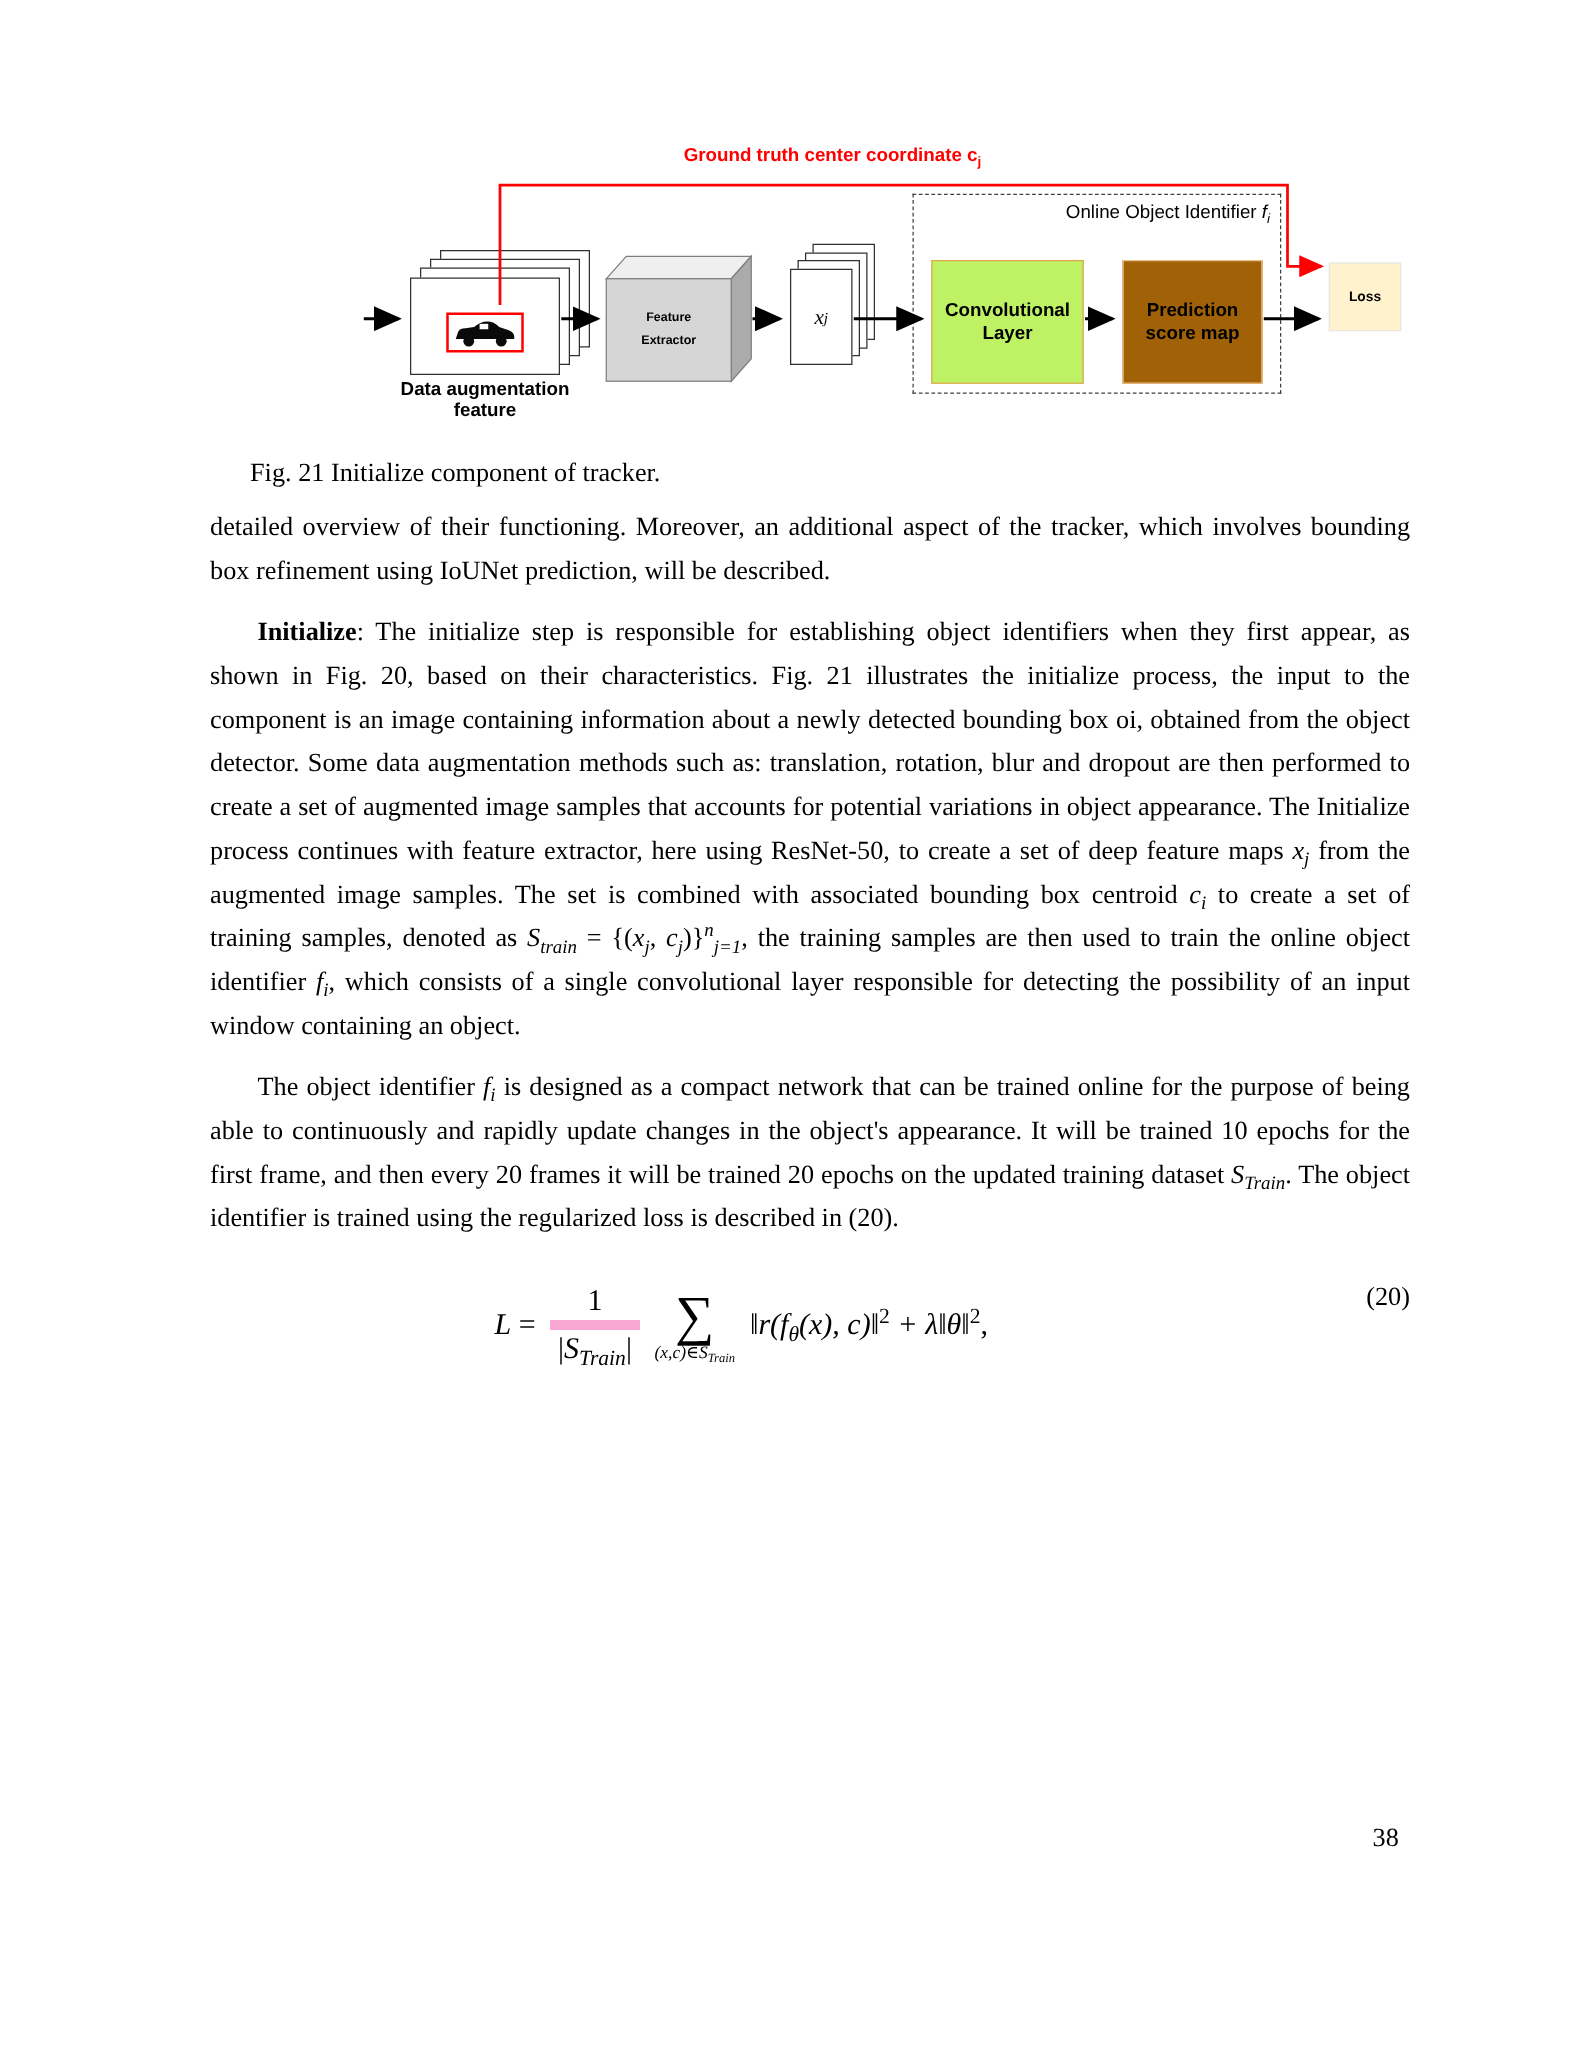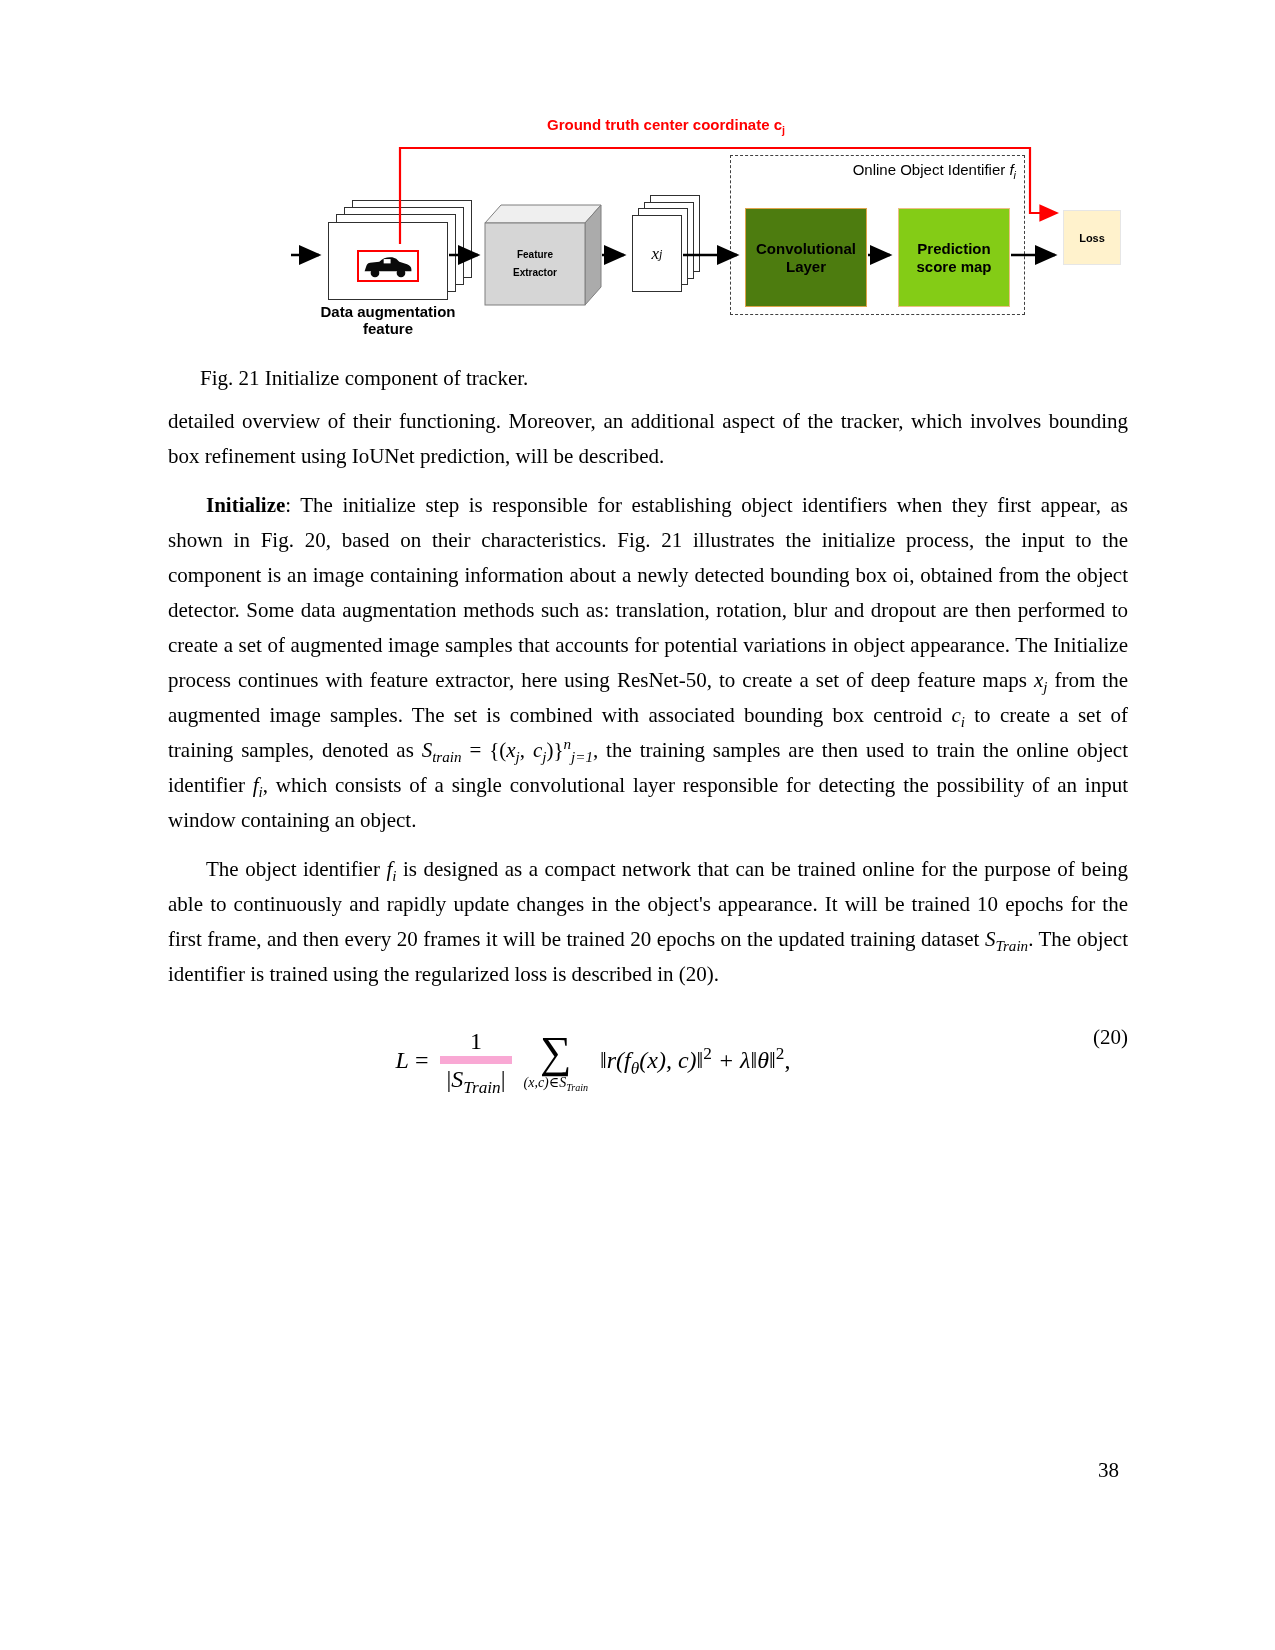--- a/index.html
+++ b/index.html
@@ -82,28 +82,28 @@
   .msheet.m3 { left: 638px; top: 98px; }
   .msheet.m4 { left: 632px; top: 105px; }
   .xj-label {
     position: absolute; left: 632px; top: 105px; width: 50px; height: 77px;
     display: flex; align-items: center; justify-content: center;
     font-family: "Liberation Serif", serif; font-style: italic; font-size: 17px;
   }
 
   .conv-box {
     position: absolute; left: 745px; top: 98px; width: 122px; height: 99px;
-    background: #4d7c0f; border: 1px solid #dfa44c;
+    background: #bef264; border: 1px solid #dfa44c;
     display: flex; align-items: center; justify-content: center;
     text-align: center; font-weight: bold; font-size: 15px; line-height: 18px;
     padding: 12px 8px;
   }
   .pred-box {
     position: absolute; left: 898px; top: 98px; width: 112px; height: 99px;
-    background: #84cc16; border: 1px solid #edbe85;
+    background: #a16207; border: 1px solid #edbe85;
     display: flex; align-items: center; justify-content: center;
     text-align: center; font-weight: bold; font-size: 15px; line-height: 18px;
     padding: 0 8px;
   }
   .loss-box {
     position: absolute; left: 1063px; top: 100px; width: 58px; height: 55px;
     background: #fff2cc; border: 1px solid #e6e6e6;
     display: flex; align-items: center; justify-content: center;
     font-weight: bold; font-size: 11px;
   }

